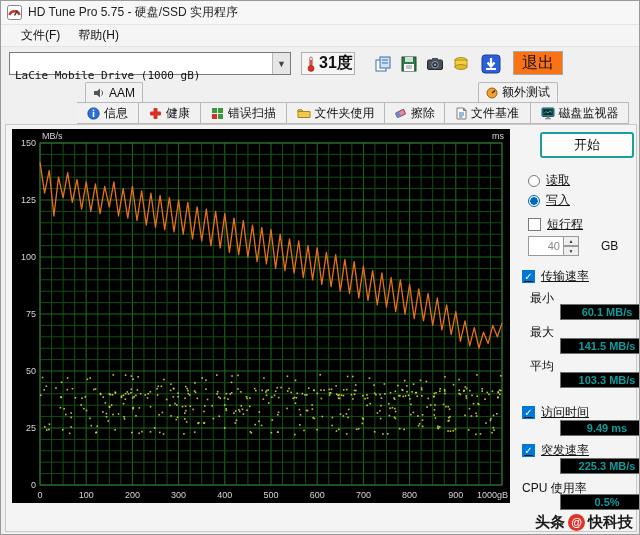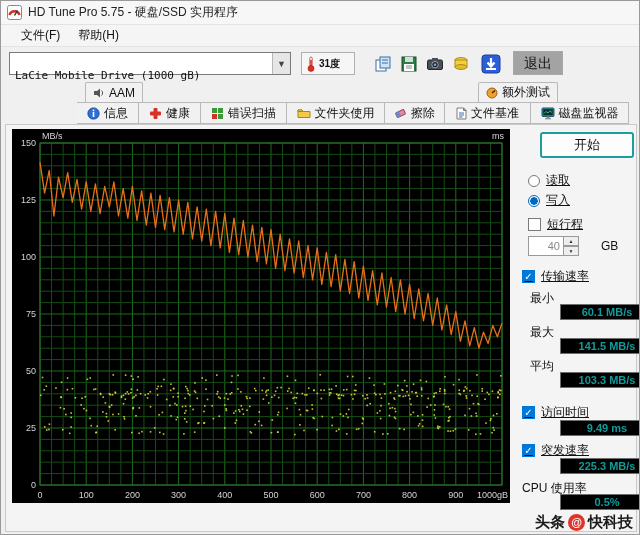--- a/index.html
+++ b/index.html
@@ -10,23 +10,23 @@
   .titlebar .title { font-size:12px; color:#222; }
 
   .menubar { position:absolute; left:0; top:24px; width:100%; height:22px; background:#f5f5f5; display:flex; align-items:center; padding-left:12px; gap:2px; border-bottom:1px solid #e3e3e3; }
   .menu-item { padding:2px 8px; cursor:default; }
 
   .toolbar { position:absolute; left:0; top:46px; width:100%; height:34px; background:#f0f0f0; }
   .combo { position:absolute; left:8px; top:5px; width:282px; height:23px; background:#fff; border:1px solid #7a7a7a; display:flex; align-items:center; }
   .combo .combo-text { flex:1; padding-left:5px; font-family:"DejaVu Sans Mono",monospace; font-size:11px; white-space:nowrap; overflow:hidden;margin-top:24px; }
   .combo .combo-btn { width:18px; height:100%; background:#e6e6e6; border-left:1px solid #b8b8b8; display:flex; align-items:center; justify-content:center; font-size:9px; color:#444; }
   .temp-box { position:absolute; left:300px; top:5px; width:54px; height:23px; border:1px solid #b0b0b0; background:#f6f6f6; display:flex; align-items:center; gap:3px; padding-left:4px; }
-  .temp-box .temp-text { font-size:10px; font-weight:bold; }
+  .temp-box .temp-text { font-size:16px; font-weight:bold; }
   .tool-btn { position:absolute; top:5px; width:24px; height:24px; border:1px solid transparent; display:flex; align-items:center; justify-content:center; background:transparent; }
-  .exit-btn { position:absolute; left:512px; top:4px; width:50px; height:24px; background:#a3a3a3; border:1px solid #a8a8a8; font-size:14px; text-align:center; line-height:22px; }
+  .exit-btn { position:absolute; left:512px; top:4px; width:50px; height:24px; background:#f97316; border:1px solid #a8a8a8; font-size:16px; text-align:center; line-height:22px; }
 
   .tabs-row1 { position:absolute; left:0; top:80px; width:100%; height:21px; }
   .tab1 { position:absolute; top:1px; height:20px; background:#f1f1f1; border:1px solid #b9b9b9; border-bottom:none; border-radius:2px 2px 0 0; display:flex; align-items:center; gap:4px; padding:8px 7px; font-size:12px; }
   .tabs-row2 { position:absolute; left:8px; top:101px; height:23px; display:flex; }
   .tab2 { height:22px; background:#f1f1f1; border:1px solid #b9b9b9; border-left:none; display:flex; align-items:center; justify-content:center; gap:4px; font-size:12px; padding:0 4px; }
   .tab2:first-child { border-left:1px solid #b9b9b9; }
   .tab2.active { background:#fcfcfc; height:23px; border-bottom:1px solid #fcfcfc; font-weight:normal;margin-top:25px; }
 
   .content { position:absolute; left:4px; top:123px; width:632px; height:408px; background:#f4f4f4; border:1px solid #c9c9c9; }
 

